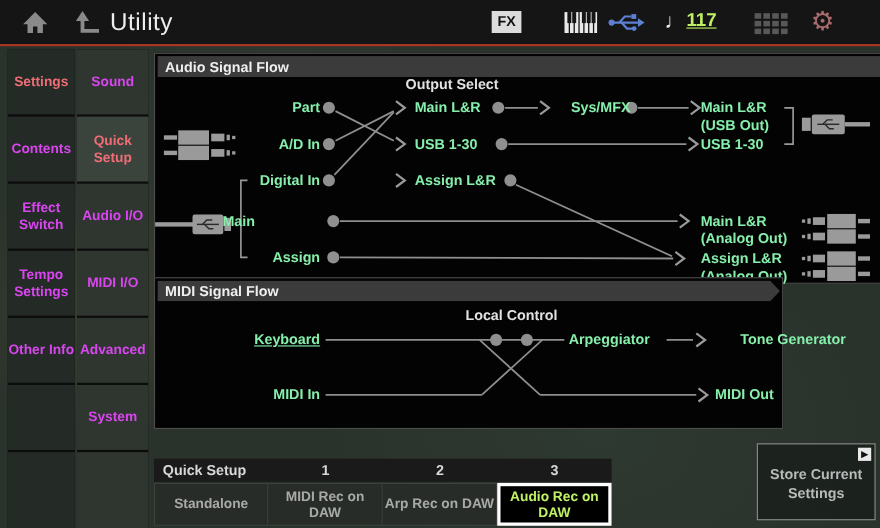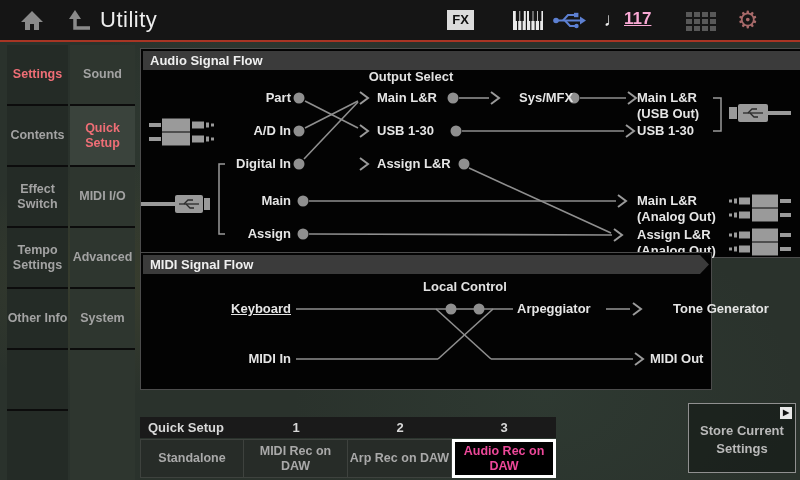--- a/index.html
+++ b/index.html
@@ -11,56 +11,56 @@
       radial-gradient(420px 300px at 68% 82%, rgba(70,100,82,.14), transparent 60%),
       #2a322c;}
   .abs{position:absolute;}
   
   .topbar{position:absolute;left:0;top:0;width:800px;height:40px;background:#151515;}
   .redline{position:absolute;left:0;top:40px;width:800px;height:2px;background:#a83524;}
   .title{position:absolute;left:100px;top:0;height:40px;line-height:40px;color:#ededed;font-size:22px;letter-spacing:.5px;}
   .fx-badge{position:absolute;left:447px;top:10px;width:27px;height:20px;background:#dcdcdc;color:#101010;
     font-size:13px;font-weight:bold;text-align:center;line-height:20px;}
   .tempo-note{position:absolute;left:604px;top:7px;color:#ececec;font-size:19px;line-height:26px;}
-  .tempo-val{position:absolute;left:624px;top:9px;color:#f9a8d4;font-size:17px;font-weight:bold;text-decoration:underline;}
+  .tempo-val{position:absolute;left:624px;top:9px;color:#bef264;font-size:17px;font-weight:bold;text-decoration:underline;}
   .grid-icon{position:absolute;left:686px;top:12px;display:grid;grid-template-columns:repeat(4,6px);grid-auto-rows:5px;gap:2px;}
   .grid-icon i{background:#585858;}
   .gear{position:absolute;left:737px;top:5px;color:#a86a6a;font-size:24px;line-height:30px;}
   
   .navcol{position:absolute;top:45px;bottom:0;display:flex;flex-direction:column;gap:2px;background:#0c0c0c;}
   .navcol.c1{left:7px;width:61px;}
   .navcol.c2{left:70px;width:65px;}
   .cell{height:59px;flex:0 0 auto;display:flex;align-items:center;justify-content:center;text-align:center;
-    color:#a3a3a3;font-size:12.5px;font-weight:bold;line-height:15px;}
+    color:#d946ef;font-size:12.5px;font-weight:bold;line-height:15px;}
   .c1 .cell{background:#242b26;}
   .c2 .cell{background:#2e362f;}
   .cell.active{color:#ef6e76;}
   .cell.hl{background:#3a433c;}
   .cell.grow{flex:1 1 auto;}
   
   .panel{position:absolute;background:#030303;border:1px solid #4c4c4c;box-sizing:border-box;}
   .panel-header{position:absolute;left:2px;top:2px;right:2px;height:19px;background:#3b3b3b;color:#efefef;
     font-size:13px;font-weight:bold;line-height:19px;padding-left:7px;box-sizing:border-box;
     clip-path:polygon(0 0,calc(100% - 9px) 0,100% 50%,calc(100% - 9px) 100%,0 100%);}
-  .dlabel{position:absolute;font-size:13px;font-weight:bold;color:#e5e5e5;line-height:16px;white-space:nowrap;}
+  .dlabel{position:absolute;font-size:13px;font-weight:bold;color:#86efac;line-height:16px;white-space:nowrap;}
   .dlabel span{display:block;}
   .src{width:148px;left:2px;text-align:right;}
   .bright{color:#e2e2e2;}
   svg.flow{position:absolute;left:0;top:0;}
   
   .qs-bar{position:absolute;left:140px;top:417px;width:416px;}
   .qs-head{position:relative;height:21px;background:#1a1a1a;color:#d8d8d8;font-size:13px;font-weight:bold;line-height:21px;}
   .qs-head .t{padding-left:8px;}
   .qs-num{position:absolute;top:0;width:104px;text-align:center;}
   .qs-buttons{display:flex;margin-top:1px;height:39px;}
   .qs-btn{flex:0 0 104px;box-sizing:border-box;background:#272c28;border:1px solid #3e423e;margin-right:0;
     display:flex;flex-direction:column;align-items:center;justify-content:center;
     color:#a9a9a9;font-size:12.5px;font-weight:bold;line-height:15px;text-align:center;}
   .qs-btn + .qs-btn{border-left:none;}
-  .qs-btn.selected{background:#000;border:3px solid #fff;color:#ec4899;}
+  .qs-btn.selected{background:#000;border:3px solid #fff;color:#bef264;}
   
   .store-btn{position:absolute;left:688px;top:403px;width:108px;height:70px;box-sizing:border-box;
     border:1px solid #909090;background:rgba(8,12,9,.42);color:#bababa;font-size:13px;font-weight:bold;
     text-align:center;padding-top:18px;line-height:18px;}
   .store-icon{position:absolute;top:3px;right:3px;width:12px;height:12px;background:#e9e9e9;color:#111;
     font-size:8px;line-height:12px;text-align:center;}
 </style>
 </head>
 <body>
 
@@ -143,20 +143,23 @@
     <div class="cell"></div>
     <div class="cell grow"></div>
   </div>
 
   <div class="navcol c2">
     <div class="cell">
         <span>Sound</span>
       </div>
     <div class="cell active hl">
         <span>Quick Setup</span>
+      </div>
+    <div class="cell">
+        <span>Audio I/O</span>
       </div>
     <div class="cell">
         <span>MIDI I/O</span>
       </div>
     <div class="cell">
         <span>Advanced</span>
       </div>
     <div class="cell">
         <span>System</span>
       </div>
@@ -261,21 +264,21 @@
           <rect x="598" y="196.5" width="11" height="7"></rect>
           <rect x="611" y="193.5" width="26" height="13"></rect>
           <rect x="639" y="198" width="11" height="4"></rect>
       </g>
     </svg>
 
     <div class="dlabel bright" style="left:205px;top:20px;width:130px;text-align:center;">Output Select</div>
     <div class="dlabel src" style="top:41px;">Part</div>
     <div class="dlabel src" style="top:74px;">A/D In</div>
     <div class="dlabel src" style="top:107px;">Digital In</div>
-    <div class="dlabel src" style="top:144px;">Main</div>
+    <div class="dlabel src" style="top:144px;text-align:center;">Main</div>
     <div class="dlabel src" style="top:177px;">Assign</div>
     <div class="dlabel" style="left:236px;top:41px;">Main L&amp;R</div>
     <div class="dlabel" style="left:236px;top:74px;">USB 1-30</div>
     <div class="dlabel" style="left:236px;top:107px;">Assign L&amp;R</div>
     <div class="dlabel" style="left:378px;top:41px;">Sys/MFX</div>
     <div class="dlabel" style="left:496px;top:41px;">
       <span>Main L&amp;R</span>
       <span>(USB Out)</span>
     </div>
     <div class="dlabel" style="left:496px;top:74px;">USB 1-30</div>

